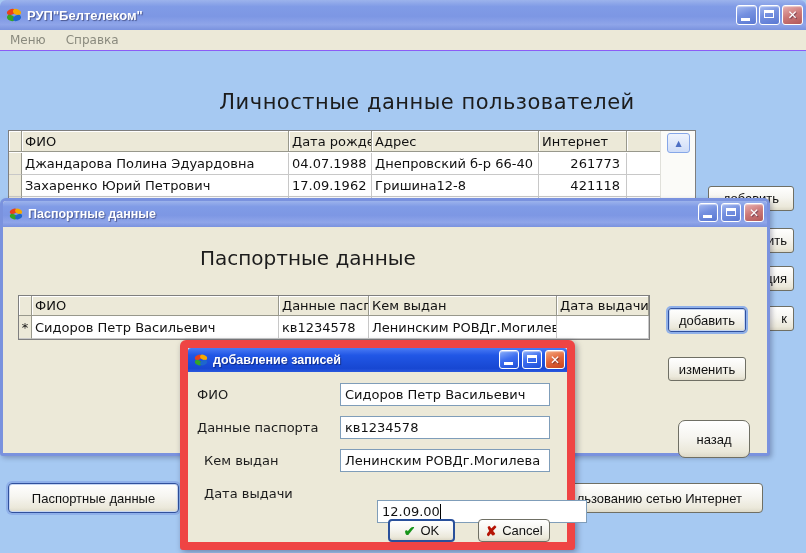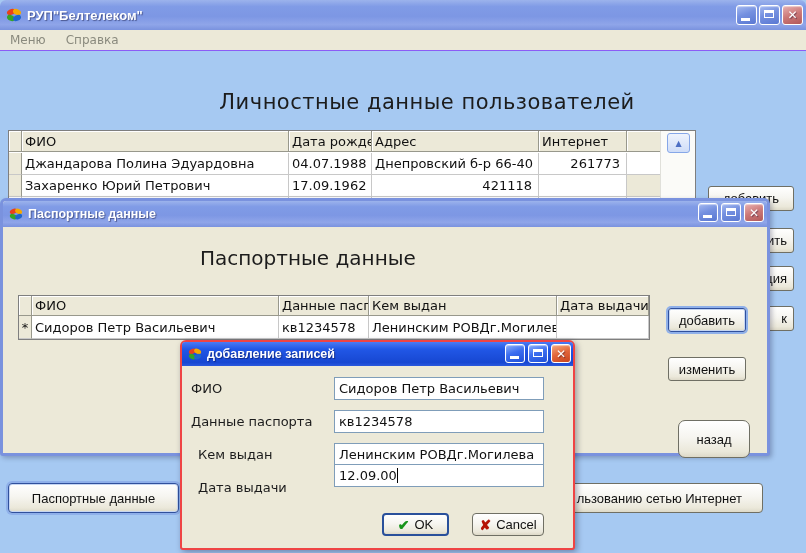--- a/index.html
+++ b/index.html
@@ -64,21 +64,21 @@
             background:#ece9d8;box-shadow:2px 2px 5px rgba(0,0,40,.25);}
   #pass-title{height:26px;border-radius:3px 3px 0 0;font-size:12.5px;}
   #pass-heading{position:absolute;left:197px;top:45px;font-size:20px;color:#1c1c1c;}
   #pass-grid-box{left:15px;top:94px;width:632px;height:45px;}
   #pass-grid{grid-template-columns:13px 247px 90px 188px auto;}
   #pass-grid .hcell{height:20px;}
   #pass-grid .rcell{height:23px;}
 
   
   #dlg{position:absolute;left:180px;top:340px;width:395px;height:210px;z-index:3;
-       border:2px solid #ef4444;border-radius:6px 6px 3px 3px;box-sizing:border-box;
+       border:8px solid #ef4444;border-radius:6px 6px 3px 3px;box-sizing:border-box;
        background:#ece9d8;box-shadow:2px 2px 6px rgba(0,0,40,.35);}
   #dlg-title{height:24px;border-radius:3px 3px 0 0;font-size:12.5px;}
   .dlg-label{position:absolute;font-size:13px;color:#1c1c1c;height:23px;display:flex;align-items:center;}
   .dlg-input-wrap{position:absolute;width:210px;height:23px;left:152px;}
   .dlg-input{width:100%;height:100%;box-sizing:border-box;border:1px solid #7f9db9;background:#fff;
              font-family:"DejaVu Sans",sans-serif;font-size:13px;padding:0 4px;color:#111;}
   .caret{position:absolute;left:63px;top:4px;width:1px;height:15px;background:#000;}
   .dlg-btn{height:23px;font-size:13px;gap:5px;border-radius:4px;}
   #ok-btn{left:200px;top:171px;width:67px;border:2px solid #29509b;}
   #cancel-btn{left:290px;top:171px;width:72px;}
@@ -131,20 +131,21 @@
         <div class="gcell gind"></div>
         <div class="gcell">Джандарова Полина Эдуардовна</div>
         <div class="gcell">04.07.1988</div>
         <div class="gcell">Днепровский б-р 66-40</div>
         <div class="gcell num">261773</div>
         <div class="gcell"></div>
 
         <div class="gcell gind"></div>
         <div class="gcell">Захаренко Юрий Петрович</div>
         <div class="gcell">17.09.1962</div>
+        <div class="gcell">Гришина12-8</div>
         <div class="gcell num">421118</div>
         <div class="gcell"></div>
 
         <div class="gcell gind"></div>
         <div class="gcell"></div>
         <div class="gcell"></div>
         <div class="gcell"></div>
         <div class="gcell"></div>
         <div class="gcell"></div>
       </div>
@@ -233,21 +234,21 @@
     <div class="dlg-input-wrap" style="top:68px;">
       <input class="dlg-input" value="кв1234578" style="">
     </div>
 
     <div class="dlg-label" style="left:16px;top:101px;">Кем выдан</div>
     <div class="dlg-input-wrap" style="top:101px;">
       <input class="dlg-input" value="Ленинским РОВДг.Могилева" style="">
     </div>
 
     <div class="dlg-label" style="left:16px;top:134px;">Дата выдачи</div>
-    <div class="dlg-input-wrap" style="top:122px;">
+    <div class="dlg-input-wrap" style="top:152px;margin-left:37px;">
       <input class="dlg-input" value="12.09.00" style="">
       <span class="caret"></span>
     </div>
 
     <button id="ok-btn" class="xpbtn dlg-btn">
       <span class="chk">✔</span>
       <span>OK</span>
     </button>
     <button id="cancel-btn" class="xpbtn dlg-btn">
       <span class="crs">✘</span>

